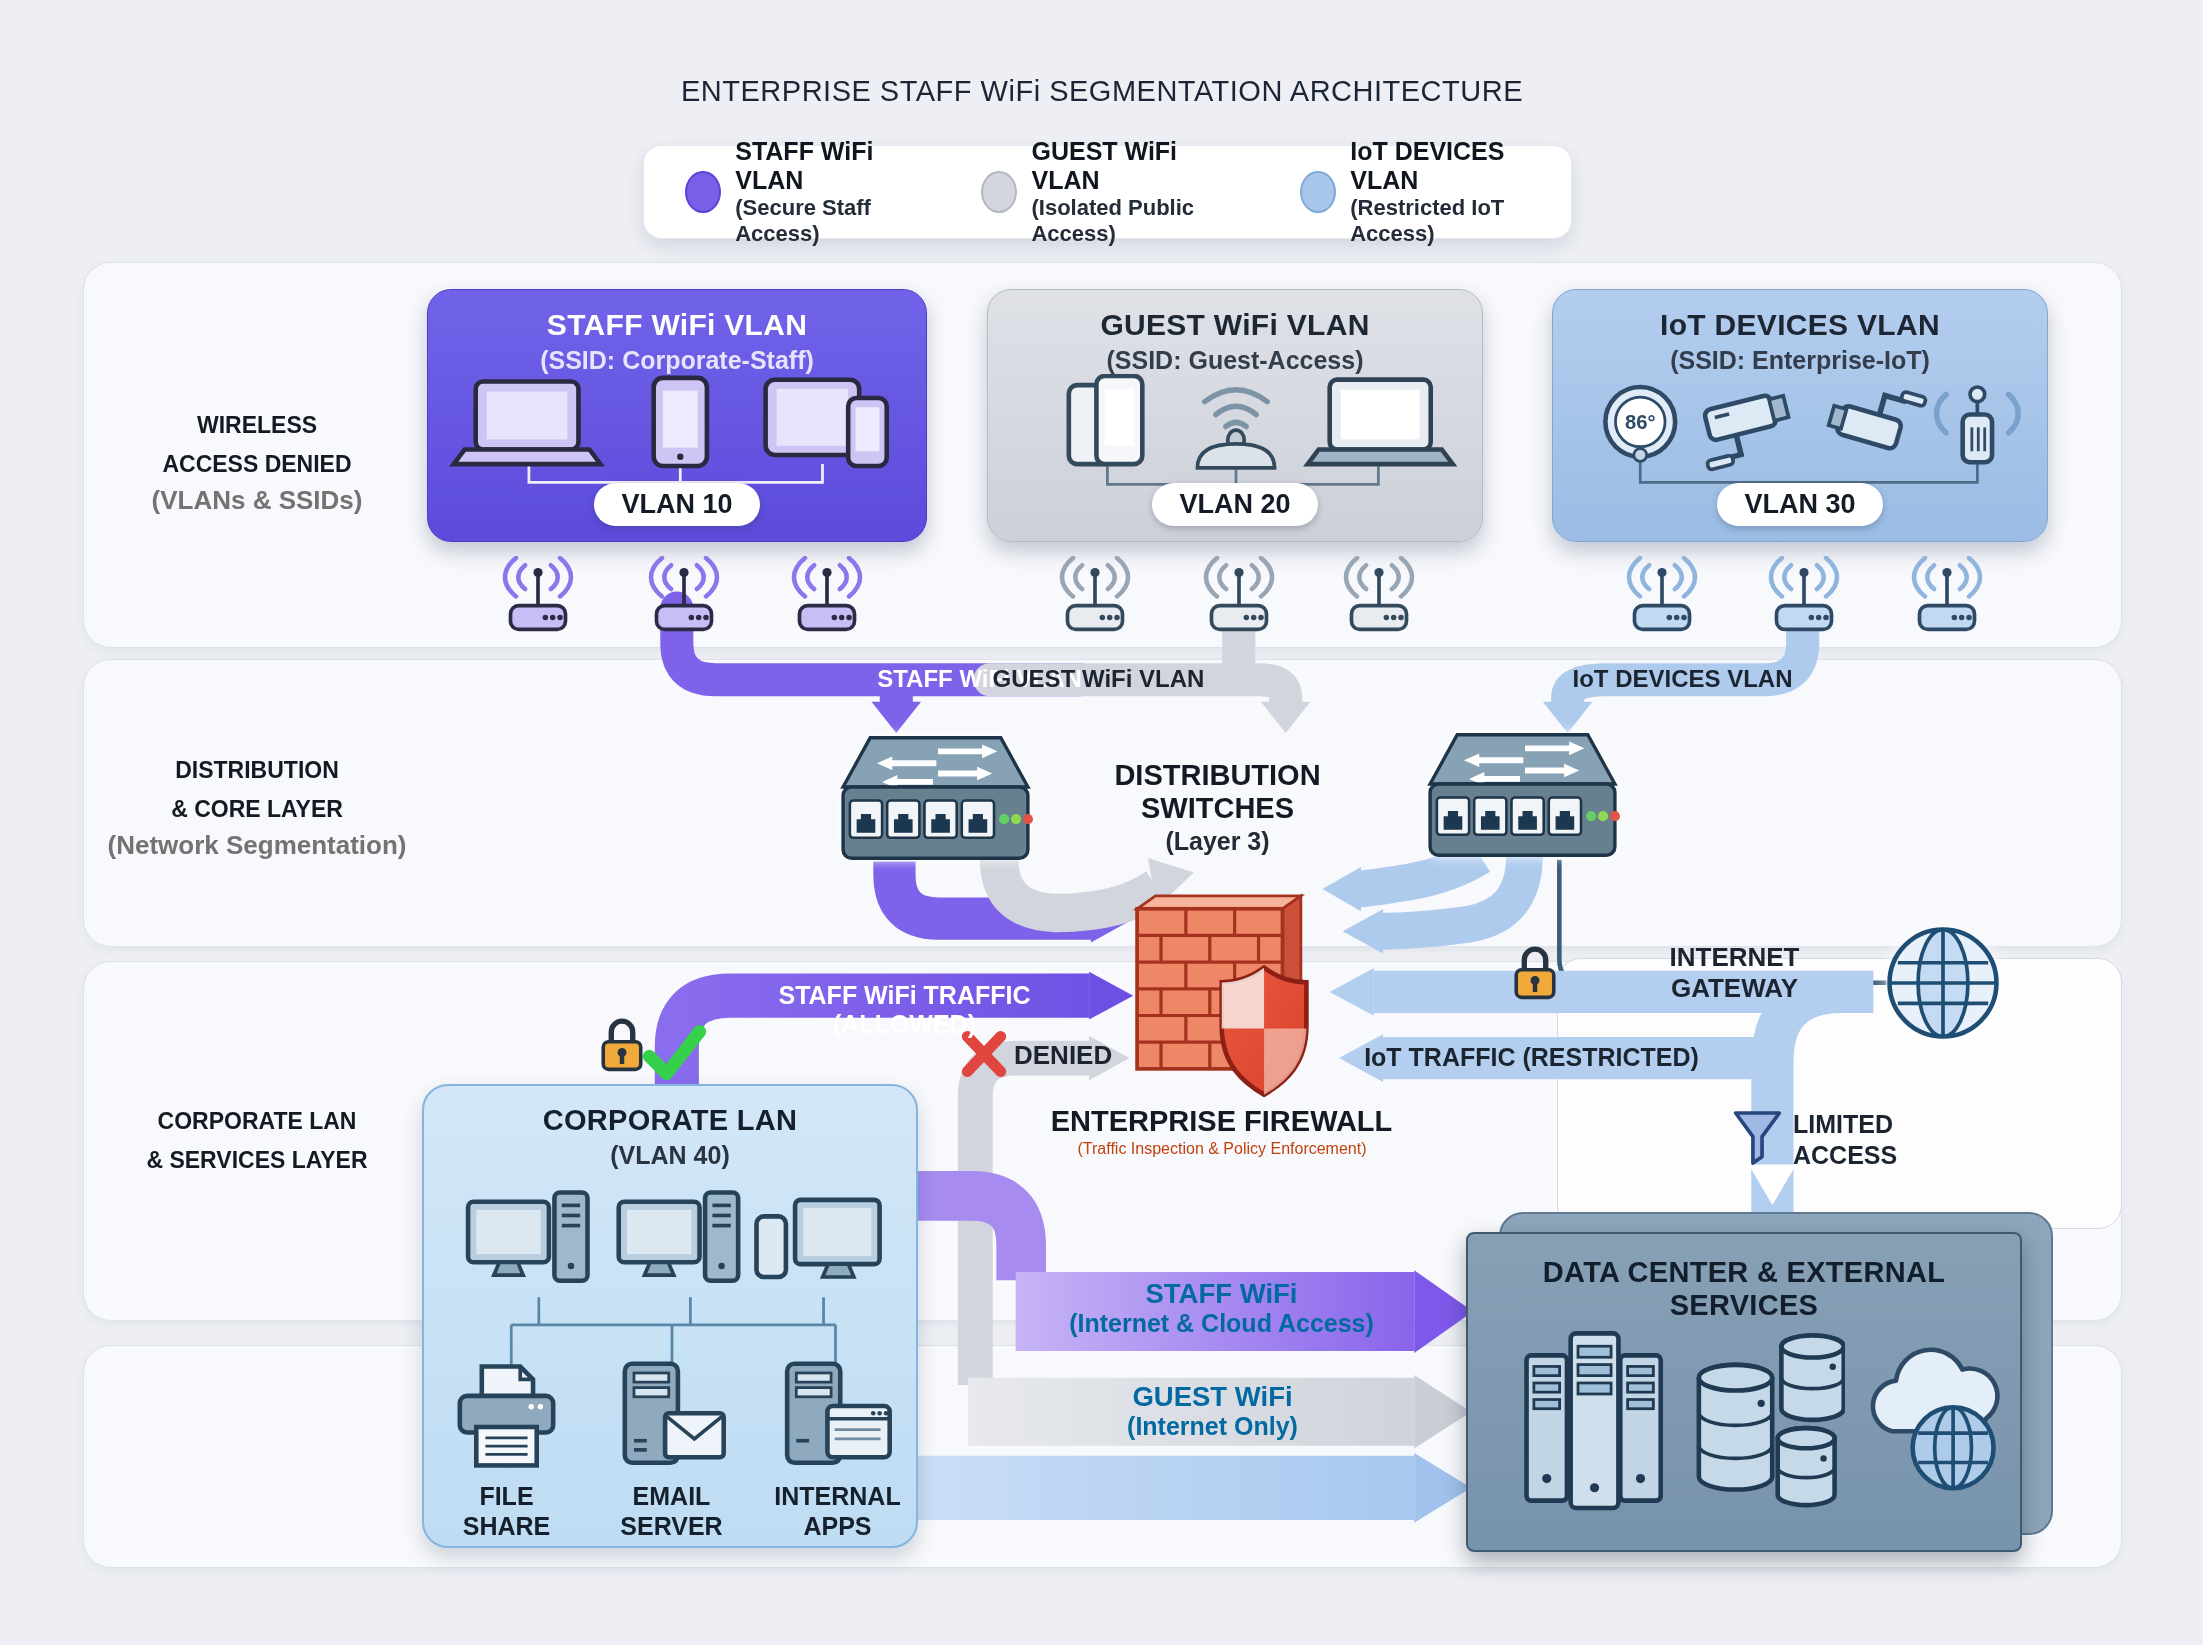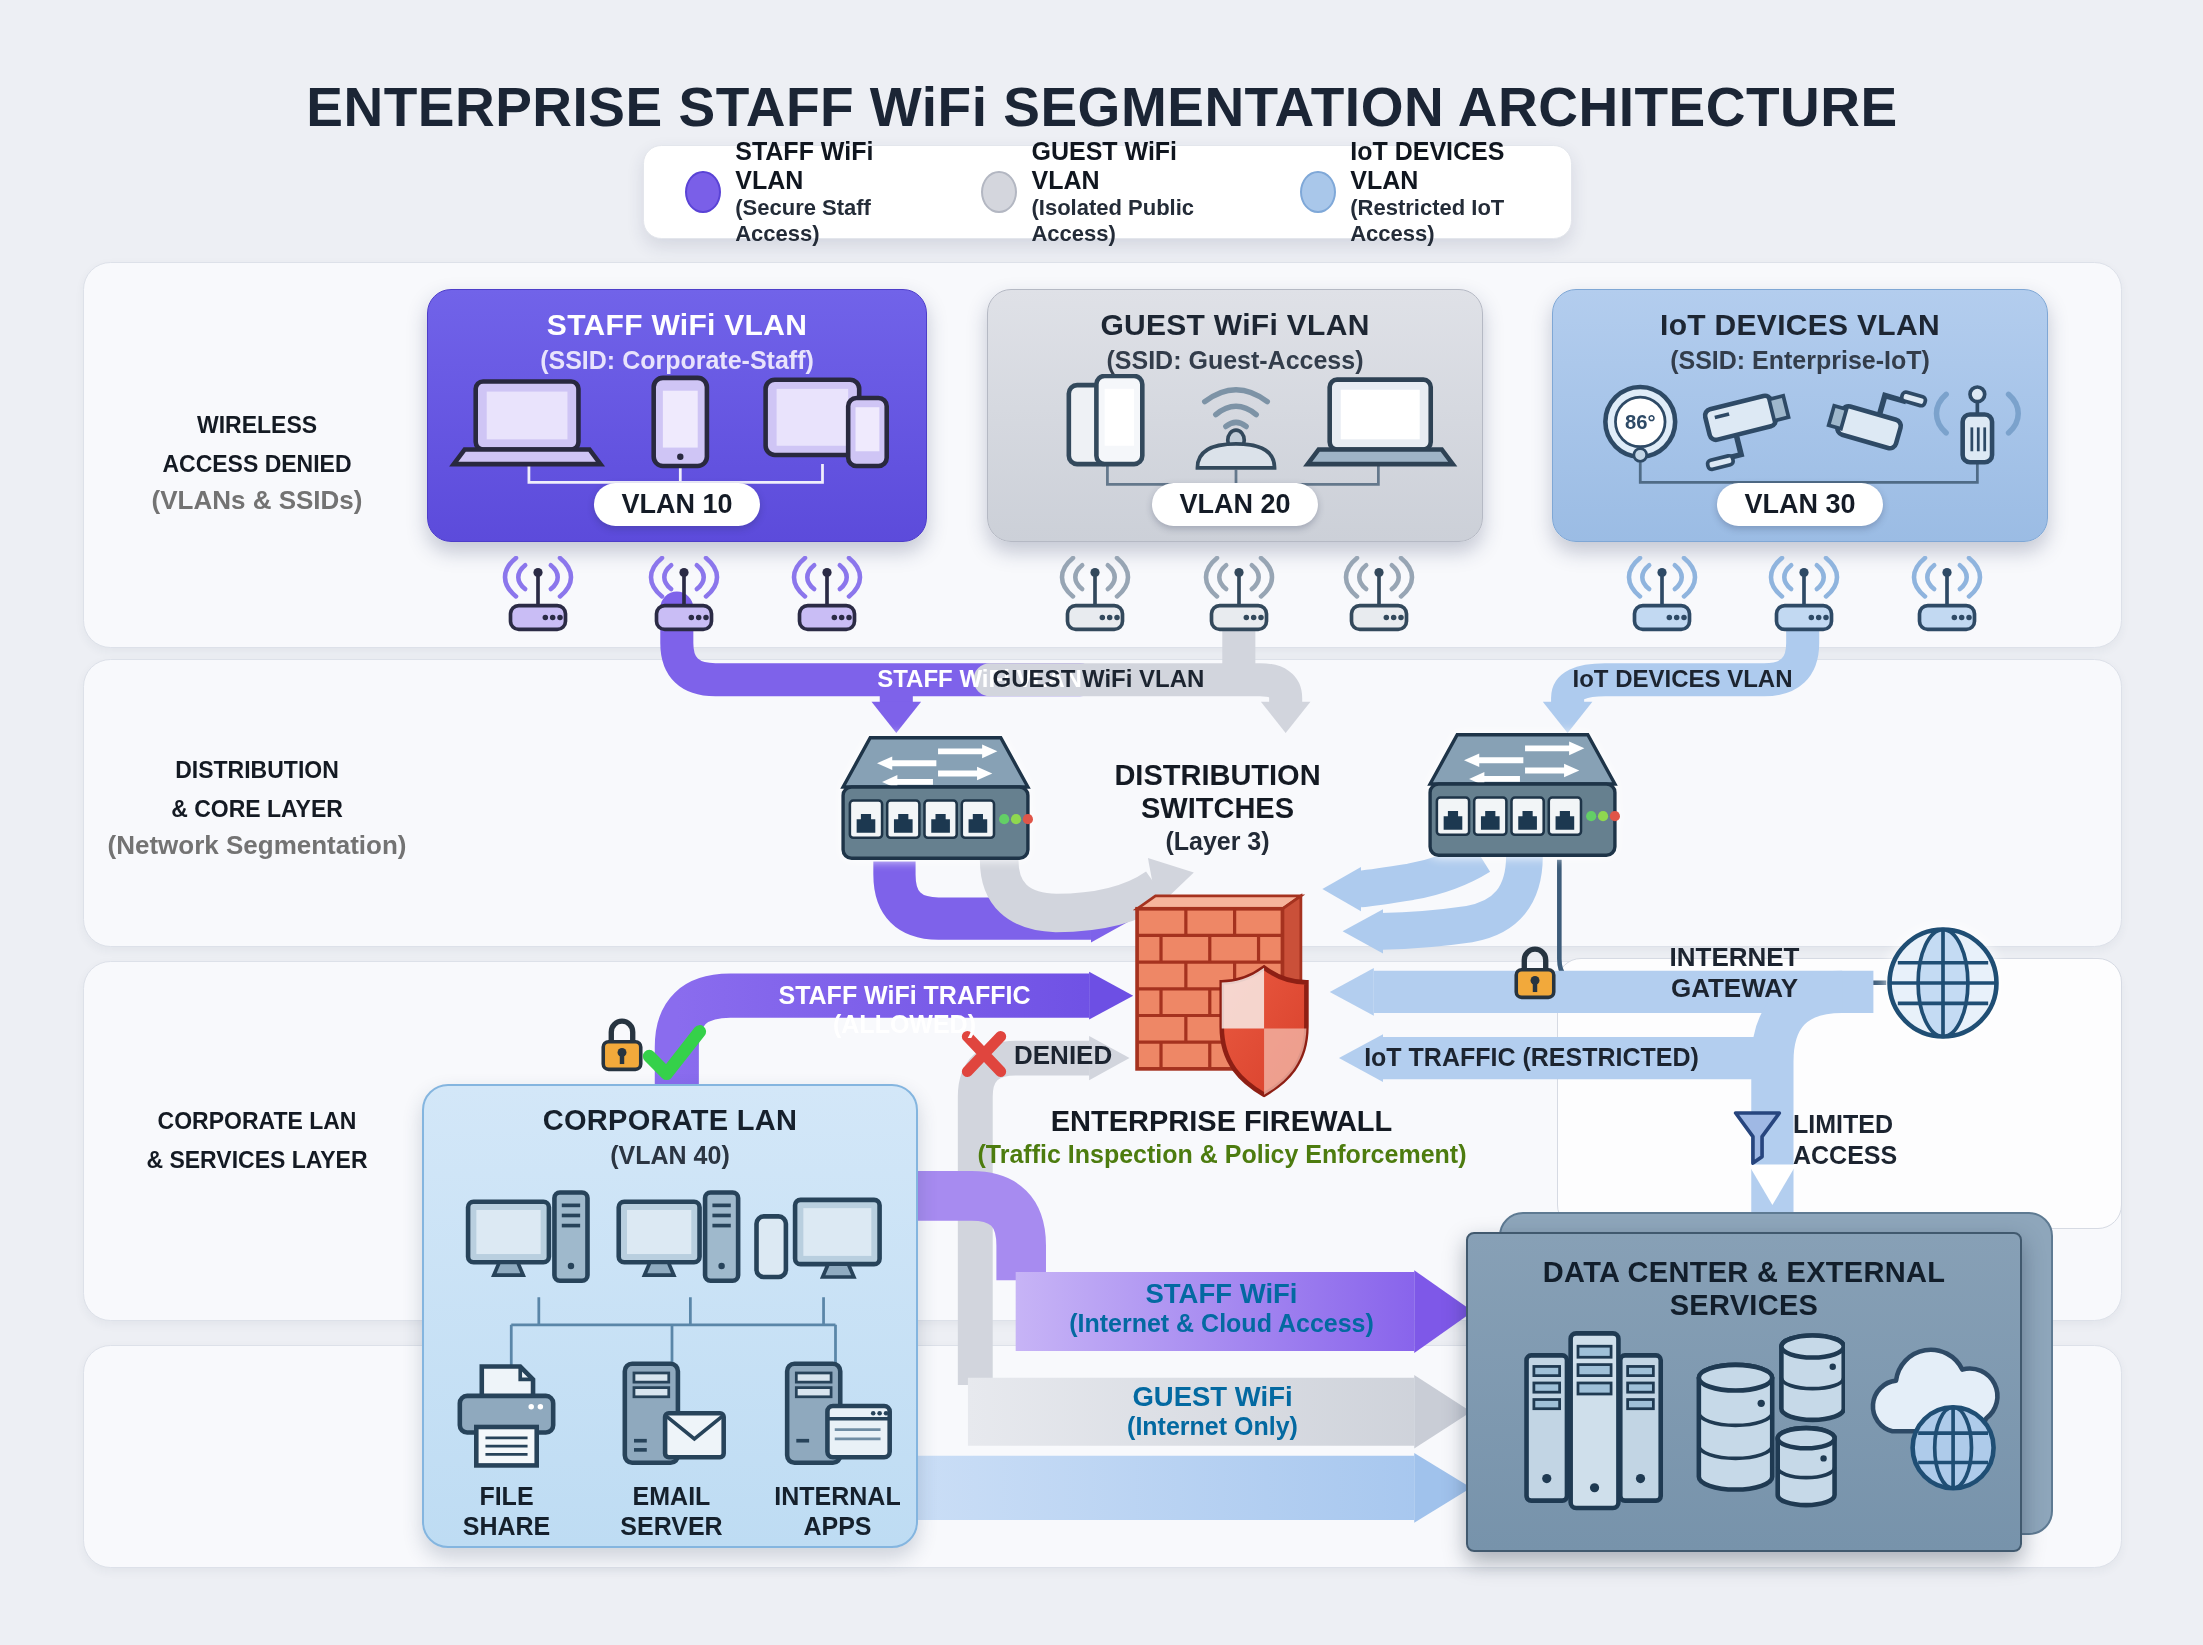--- a/index.html
+++ b/index.html
@@ -31,21 +31,21 @@
   .rowlabel .l{font-weight:800;font-size:23px;line-height:39px;color:#141a23;}
   .rowlabel .s{font-weight:700;font-size:26px;line-height:33px;color:#737373;}
   
   #legend{position:absolute;background:#ffffff;border-radius:18.4px;border:0.9px solid #e3e6ec;
           box-shadow:0 7.3px 16.5px rgba(40,50,90,.12);display:flex;align-items:center;z-index:2;
           padding:0 18.4px 0 41px;gap:59px;}
   .leg-item{display:flex;align-items:center;gap:14.7px;}
   .leg-dot{width:42px;height:42px;border-radius:50%;}
   .leg-t1{font-weight:800;font-size:25px;color:#10161f;line-height:29px;}
   .leg-t2{font-weight:600;font-size:22px;color:#242c38;line-height:26px;}
-  #title{position:absolute;width:100%;text-align:center;font-weight:700;font-size:55px;
+  #title{position:absolute;width:100%;text-align:center;font-weight:400;font-size:29px;
          letter-spacing:0.5px;color:#1b2535;z-index:2;}
   
   .flowlabel{position:absolute;z-index:6;font-weight:800;text-align:center;}
   .on-purple{color:#ffffff;}
   .on-dark{color:#1c2430;}
   
   #corp-box{position:absolute;background:linear-gradient(180deg,#d3e7f8,#bedcf3);border:2.8px solid #84b5df;
             border-radius:26px;z-index:3;box-shadow:0 9.2px 20px rgba(40,60,90,.2);}
   #corp-box .vlan-title{color:#16202c;}
   #corp-box .vlan-ssid{color:#2b3542;}
@@ -555,21 +555,21 @@
         <line x1="91" y1="173" x2="91" y2="202"></line>
         <line x1="144" y1="173" x2="144" y2="202"></line>
     </g>
     <path d="M150 92 C166 104 182 108 196 108 L196 156 C196 196 174 216 150 230 C126 216 104 196 104 156 L104 108 C118 108 134 104 150 92 Z" fill="url(#gshield)" stroke="#8e1f14" stroke-width="5"></path>
     <path d="M150 92 C134 104 118 108 104 108 L104 158 L150 158 Z" fill="#f8ece8" opacity=".85"></path>
     <path d="M150 158 L196 158 C195 196 174 216 150 230 Z" fill="#f3b5a6" opacity=".8"></path>
   </svg>
   <div class="fw-label" style="left:937px;top:1105px;width:569px;font-weight:800;font-size:29px;color:#141a23;">
     <span>ENTERPRISE FIREWALL</span>
   </div>
-  <div class="fw-label" style="left:882px;top:1140px;width:680px;font-weight:700;font-size:25px;color:#4d7c0f;">
+  <div class="fw-label" style="left:882px;top:1140px;width:680px;font-weight:400;font-size:16px;color:#c2410c;">
     <span>(Traffic Inspection &amp; Policy Enforcement)</span>
   </div>
 
   <div class="flowlabel on-purple" style="left:721px;top:981px;width:367px;font-size:25px;">STAFF WiFi TRAFFIC (ALLOWED)</div>
   <div class="flowlabel on-dark" style="left:1014px;top:1040px;width:129px;font-size:26px;text-align:left;">DENIED</div>
   <div class="flowlabel on-dark" style="left:1348px;top:1043px;width:367px;font-size:25px;">IoT TRAFFIC (RESTRICTED)</div>
   <div class="flowlabel on-dark" style="left:1615px;top:942px;width:239px;font-size:26px;">INTERNET GATEWAY</div>
   <div class="flowlabel on-dark" style="left:1793px;top:1109px;width:165px;font-size:25px;text-align:left;line-height:31px;">
     <div>LIMITED</div>
     <div>ACCESS</div>

